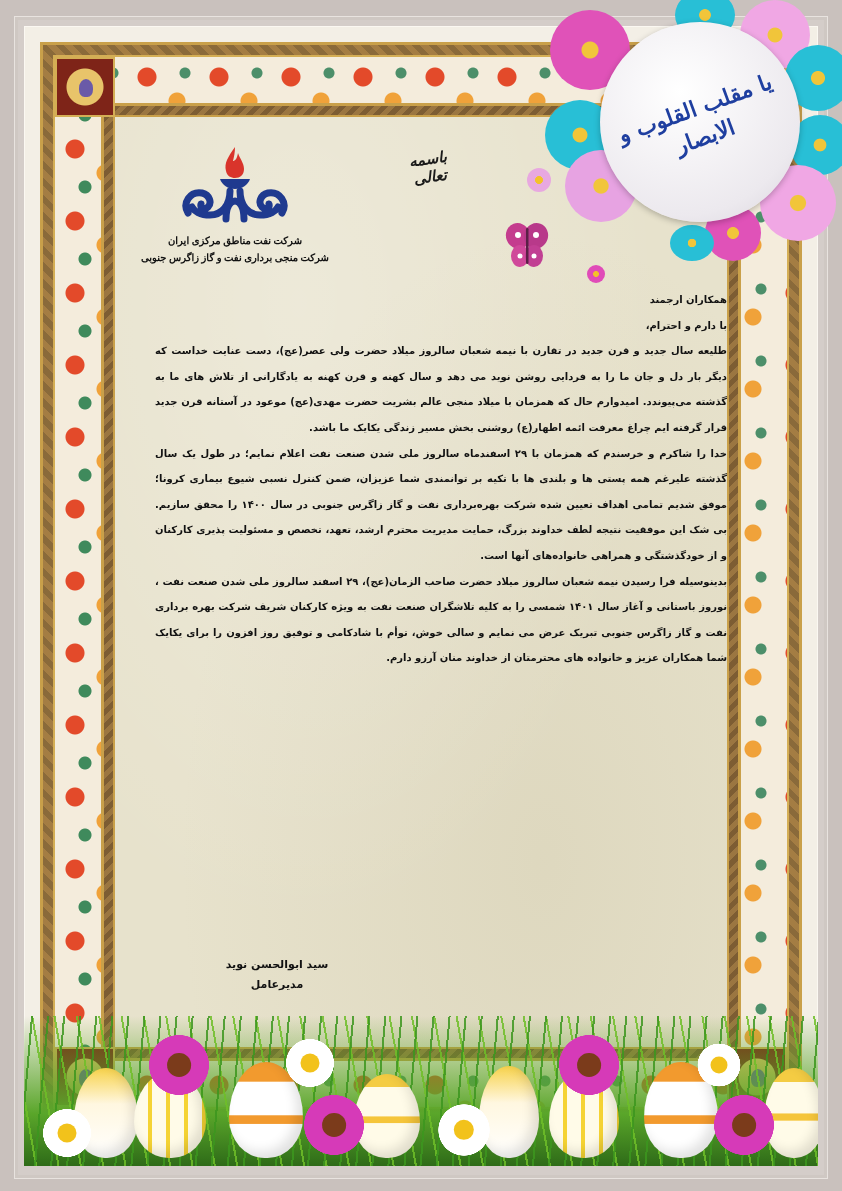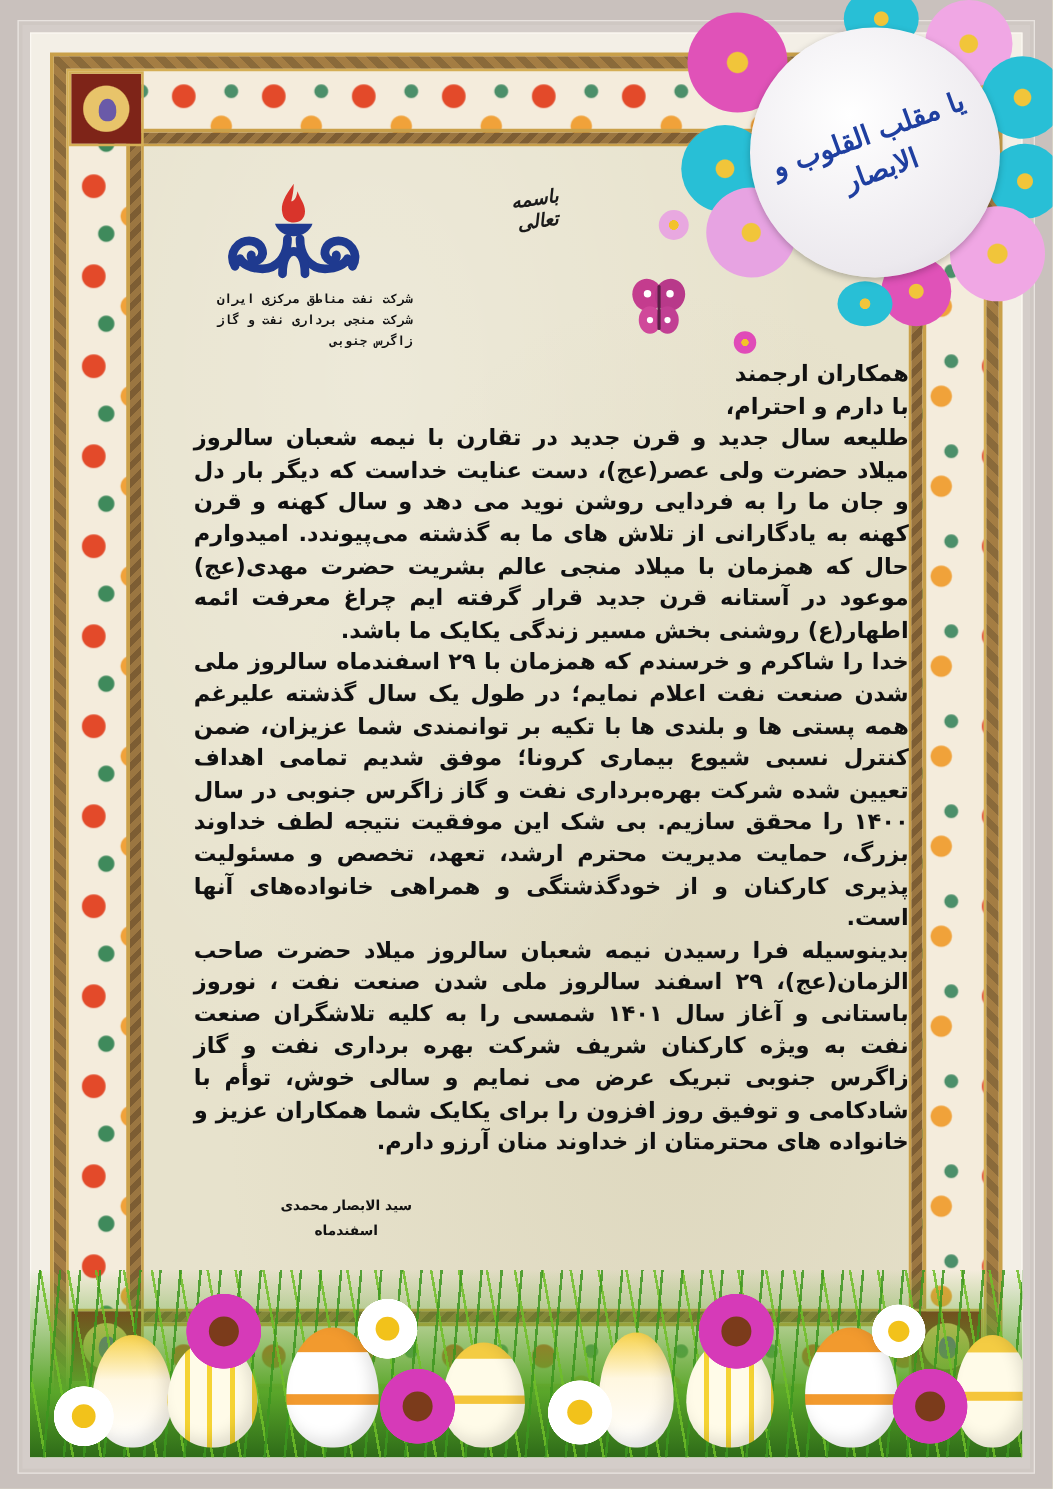--- a/index.html
+++ b/index.html
@@ -67,22 +67,22 @@
         #e7e2cc;
       border: 2px solid #c9a04a;
     }
 
     
     .logo {
       position: absolute; left: 180px; top: 145px; width: 110px; height: 80px;
     }
     .logo-caption {
       position: absolute; left: 140px; top: 232px; width: 190px;
-      direction: rtl; 
-      font-family: Liberation Mono, monospace; font-weight: bold;
+      direction: rtl; text-align: center;
+      font-family: Liberation Serif, serif; font-weight: bold;
       font-size: 10px; line-height: 17px; color: #111;
     }
     .bismillah {
       position: absolute; left: 395px; top: 150px; width: 70px; height: 50px;
       direction: rtl; text-align: center;
       font-family: "DejaVu Serif", serif; font-weight: bold; font-style: italic;
       font-size: 15px; color: #1a1a1a; transform: rotate(-8deg);
     }
 
     
@@ -104,21 +104,21 @@
       font-family: "DejaVu Serif", serif; font-weight: bold;
       color: #1f3fa0; font-size: 22px; line-height: 30px;
       text-align: center; transform: rotate(-20deg); width: 170px;
     }
 
     
     .letter {
       position: absolute; left: 155px; top: 287px; width: 572px;
       direction: rtl; text-align: justify;
       font-family: "DejaVu Sans", sans-serif; font-weight: bold;
-      font-size: 18px; line-height: 25.6px; color: #111;
+      font-size: 10px; line-height: 25.6px; color: #111;
     }
     .letter p { margin: 0; }
     .signature {
       position: absolute; left: 222px; top: 955px; width: 110px;
       direction: rtl; text-align: center;
       font-family: "DejaVu Sans", sans-serif; font-weight: bold;
       font-size: 11px; line-height: 20px; color: #111;
     }
 
     
@@ -223,22 +223,22 @@
 
 <div class="letter">
   <p>همکاران ارجمند</p>
   <p>با دارم و احترام،</p>
   <p>طلیعه سال جدید و قرن جدید در تقارن با نیمه شعبان سالروز میلاد حضرت ولی عصر(عج)، دست عنایت خداست که دیگر بار دل و جان ما را به فردایی روشن نوید می دهد و سال کهنه و قرن کهنه به یادگارانی از تلاش های ما به گذشته می‌پیوندد. امیدوارم حال که همزمان با میلاد منجی عالم بشریت حضرت مهدی(عج) موعود در آستانه قرن جدید قرار گرفته ایم چراغ معرفت ائمه اطهار(ع) روشنی بخش مسیر زندگی یکایک ما باشد.</p>
   <p>خدا را شاکرم و خرسندم که همزمان با ۲۹ اسفندماه سالروز ملی شدن صنعت نفت اعلام نمایم؛ در طول یک سال گذشته علیرغم همه پستی ها و بلندی ها با تکیه بر توانمندی شما عزیزان، ضمن کنترل نسبی شیوع بیماری کرونا؛ موفق شدیم تمامی اهداف تعیین شده شرکت بهره‌برداری نفت و گاز زاگرس جنوبی در سال ۱۴۰۰ را محقق سازیم. بی شک این موفقیت نتیجه لطف خداوند بزرگ، حمایت مدیریت محترم ارشد، تعهد، تخصص و مسئولیت پذیری کارکنان و از خودگذشتگی و همراهی خانواده‌های آنها است.</p>
   <p>بدینوسیله فرا رسیدن نیمه شعبان سالروز میلاد حضرت صاحب الزمان(عج)، ۲۹ اسفند سالروز ملی شدن صنعت نفت ، نوروز باستانی و آغاز سال ۱۴۰۱ شمسی را به کلیه تلاشگران صنعت نفت به ویژه کارکنان شریف شرکت بهره برداری نفت و گاز زاگرس جنوبی تبریک عرض می نمایم و سالی خوش، توأم با شادکامی و توفیق روز افزون را برای یکایک شما همکاران عزیز و خانواده های محترمتان از خداوند منان آرزو دارم.</p>
 </div>
 
 <div class="signature">
-  <div>سید الابصار محمدی</div>
-  <div>اسفندماه</div>
+  <div>سید ابوالحسن نوید</div>
+  <div>مدیرعامل</div>
 </div>
 
 <div class="garden">
   <div class="grass"></div>
   <div class="egg" style="left:50px; width:64px; height:90px; background: linear-gradient(#f7d24a, #fff7e0 40%, #fff);"></div>
   <div class="egg" style="left:110px; width:72px; height:86px; background: repeating-linear-gradient(90deg, #fffbe8 0 14px, #f5d333 14px 18px);"></div>
   <div class="egg" style="left:205px; width:74px; height:96px; background: linear-gradient(#f29a2e 0 20%, #fff 21% 55%, #f29a2e 56% 64%, #fff 65%);"></div>
   <div class="egg" style="left:330px; width:66px; height:84px; background: linear-gradient(#f4cc43 0 15%, #fffbe8 16% 50%, #f5c53a 51% 58%, #fffbe8 59%);"></div>
   <div class="egg" style="left:455px; width:60px; height:92px; background: linear-gradient(#f7d24a, #fff7e0 40%, #fff);"></div>
   <div class="egg" style="left:525px; width:70px; height:86px; background: repeating-linear-gradient(90deg, #fffbe8 0 14px, #f5d333 14px 18px);"></div>

